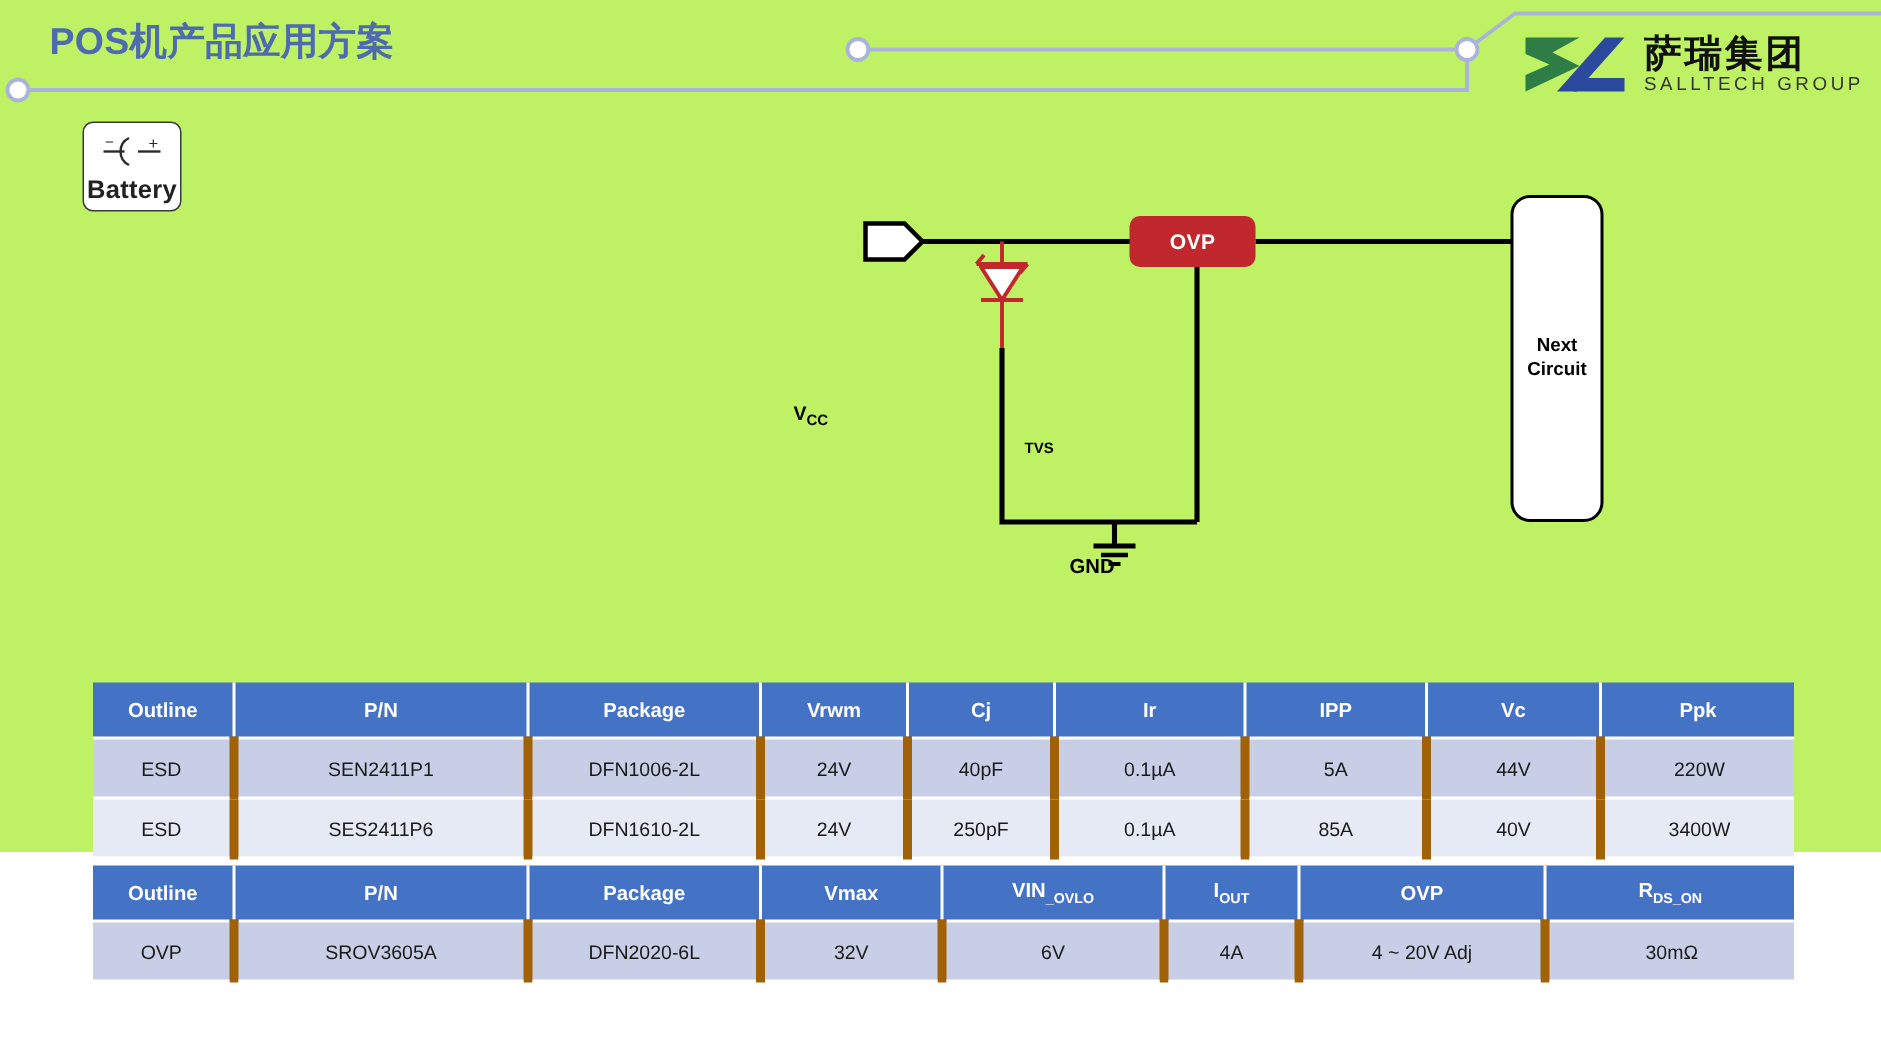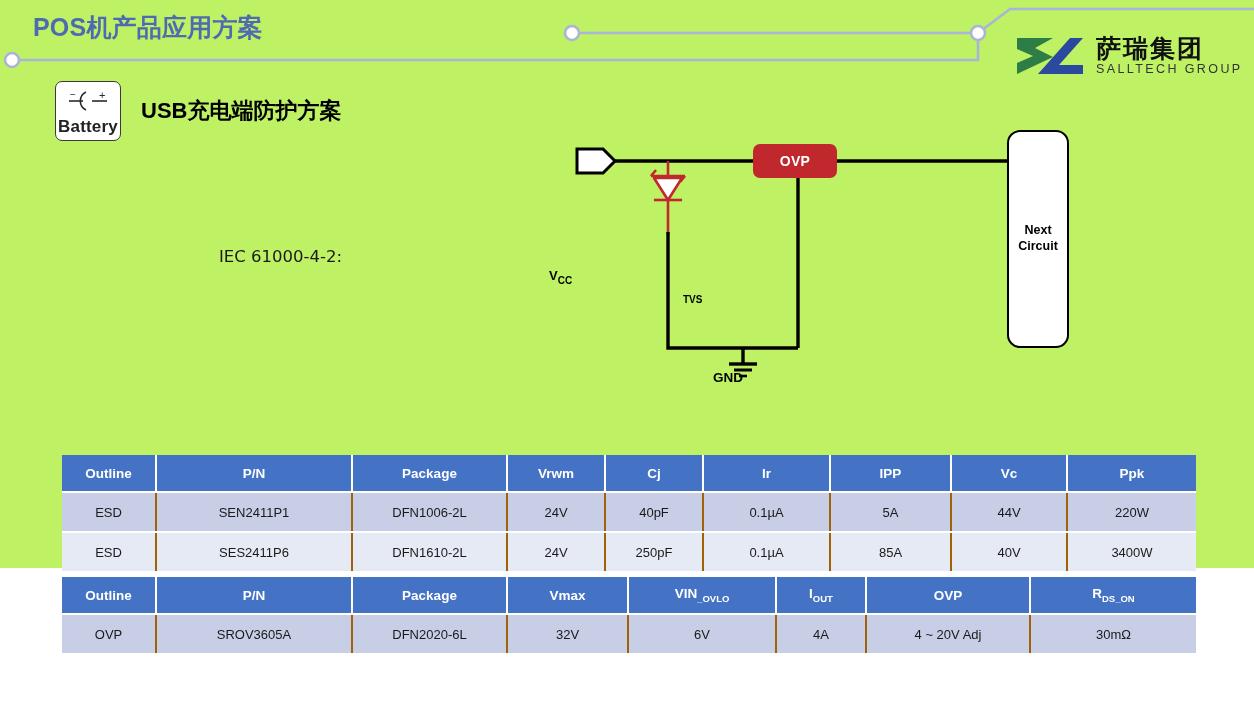--- a/index.html
+++ b/index.html
@@ -18,21 +18,21 @@
     color: #4f6bb0;
     letter-spacing: .2px;
     white-space: nowrap;
   }
   .deco { position: absolute; left: 0; top: 0; width: 1254px; height: 90px; pointer-events: none; }
 
   
   .logo-wrap {
     position: absolute; left: 1013px; top: 17px;
     width: 232px; height: 52px;
-    display: flex; align-items: center; gap: 9px; margin-top: 13px;
+    display: flex; align-items: center; gap: 9px;
   }
   .logo-mark { width: 74px; height: 42px; flex: 0 0 auto; }
   .logo-text { display: flex; flex-direction: column; justify-content: center; }
   .logo-cn {
     font-size: 25px; font-weight: bold; color: #111;
     letter-spacing: 2px; line-height: 1.05;
     font-family: "DejaVu Sans", "Liberation Sans", sans-serif;
   }
   .logo-en {
     font-size: 12.5px; color: #333; letter-spacing: 2.4px;
@@ -70,21 +70,21 @@
     white-space: nowrap;
     font-family: "DejaVu Sans", "Liberation Sans", sans-serif;
   }
 
   
   .circuit { position: absolute; left: 515px; top: 120px; width: 600px; height: 285px; }
   .ckt-label {
     position: absolute; font-weight: bold; color: #000;
     font-family: "Liberation Sans", sans-serif;
   }
-  #lbl-vcc { left: 34px; top: 148px; font-size: 13px; }
+  #lbl-vcc { left: 14px; top: 148px; font-size: 13px; }
   #lbl-vcc sub { font-size: 10px; }
   #lbl-tvs { left: 168px; top: 174px; font-size: 10px; }
   #lbl-gnd { left: 198px; top: 250px; font-size: 13.5px; }
   .ovp-block {
     position: absolute; left: 238px; top: 24px;
     width: 84px; height: 34px;
     background: #c0282d; border-radius: 7px;
     display: flex; align-items: center; justify-content: center;
     color: #fff; font-size: 14px; font-weight: bold;
     letter-spacing: .3px;
@@ -112,21 +112,21 @@
     font-size: 13.5px; font-weight: bold;
     height: 37px; text-align: center;
     border-right: 2px solid #ffffff;
     border-bottom: 2px solid #ffffff;
     padding: 0 2px;
   }
   .tbl th:last-child { border-right: none; }
   .tbl td {
     font-size: 13px; color: #1a1a1a;
     height: 40px; text-align: center;
-    border-right: 2px solid #a16207;
+    border-right: 6px solid #a16207;
     border-bottom: 2px solid #ffffff;
     padding: 0 2px;
   }
   .tbl td:last-child { border-right: none; margin-top: 28px; }
   .tbl tbody tr:nth-child(odd) td { background: #c7cee6; }
   .tbl tbody tr:nth-child(even) td { background: #e6eaf5; }
   .tbl th sub, .tbl th sup { font-size: 9.5px; }
 </style>
 </head>
 <body>
@@ -164,26 +164,22 @@
         <path d="M 5 13 H 19"></path>
         <path d="M 22 4 A 10 10 0 0 0 22 22"></path>
         <path d="M 28 13 H 43"></path>
       </g>
       <text x="6" y="10" font-size="10" fill="#2b2b2b" font-family="Liberation Sans, sans-serif">−</text>
       <text x="35" y="11" font-size="11" fill="#2b2b2b" font-family="Liberation Sans, sans-serif">+</text>
     </svg>
     <div class="battery-label">Battery</div>
   </div>
 
-  <div class="section-heading">
-    <span class="lat">USB</span><span>充电端防护方案</span>
-  </div>
 
   <div class="iec-note">
-    <div>IEC 61000-4-2:</div>
   </div>
 
   <div class="circuit">
     <svg width="600" height="285" viewBox="0 0 600 285">
 
       <path d="M 62 29 H 88 L 100 41 L 88 53 H 62 Z" fill="#ffffff" stroke="#000000" stroke-width="3"></path>
 
       <path d="M 100 41 H 240" stroke="#000000" stroke-width="3.4" fill="none"></path>
 
       <path d="M 322 41 H 495" stroke="#000000" stroke-width="3.4" fill="none"></path>

